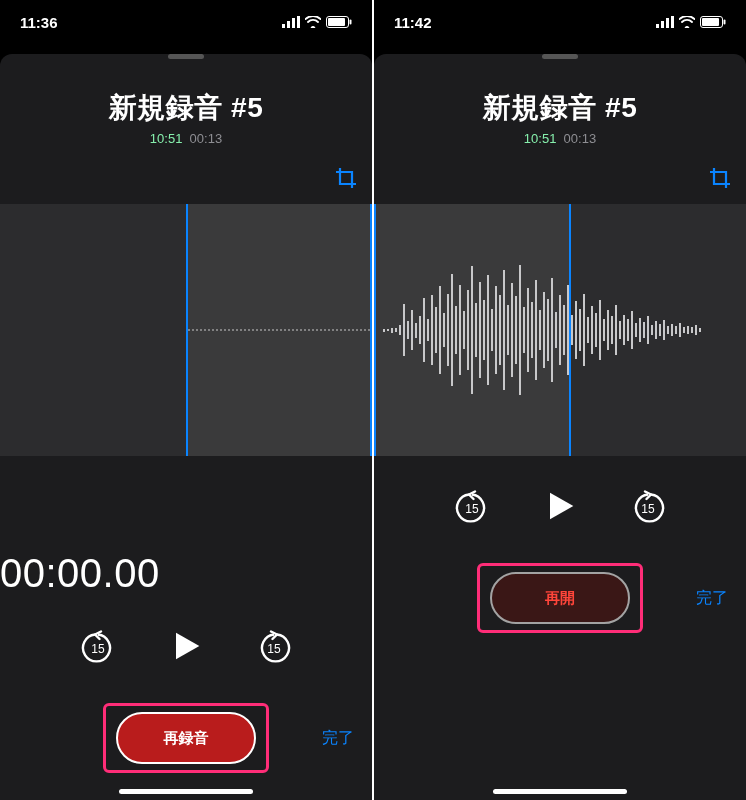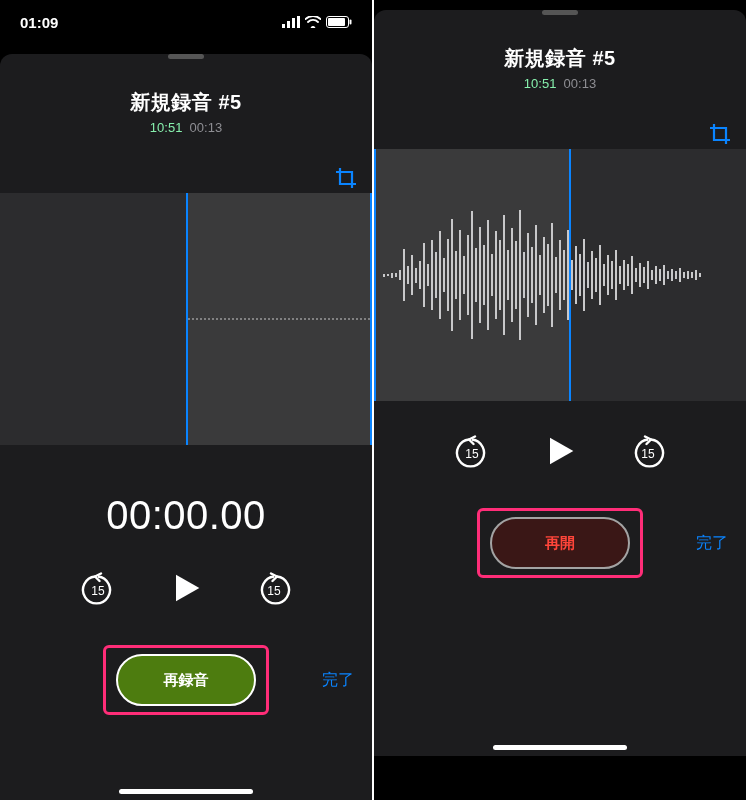--- a/index.html
+++ b/index.html
@@ -34,21 +34,21 @@
     border-radius: 12px 12px 0 0;
     margin-top: 10px;
     height: calc(100% - 54px);
     position: relative;
   }
   .grabber {
     width: 36px; height: 5px; background: #555; border-radius: 3px;
     margin: 8px auto 0;
   }
   .title-block { text-align: center; margin-top: 30px; }
-  .rec-title { font-size: 20px; font-weight: 700; letter-spacing: 0.5px;}
+  .rec-title { font-size: 28px; font-weight: 700; letter-spacing: 0.5px;}
   .rec-meta { font-size: 13px; color: #8e8e93; margin-top: 4px; }
   .rec-meta .t1 { color: #86efac; }
   .crop-icon {
     position: absolute; right: 14px; top: 112px;
     color: #0a84ff;
   }
   .wave-area {
     margin-top: 58px;
     height: 252px;
     background: #2c2c2e;
@@ -75,25 +75,24 @@
     align-items: center;
     gap: 2px;
     padding: 0 2px;
   }
   .wave-bar {
     width: 2px;
     background: #c8c8ca;
     flex-shrink: 0;
   }
   .big-time {
-    text-align:center;
     font-size: 40px;
     font-weight: 300;
     letter-spacing: 0.5px;
-    margin-top: 48px;
+    margin-top: 95px;
     font-variant-numeric: tabular-nums;
   }
   .controls {
     display:flex;
     justify-content:center;
     align-items:center;
     gap: 50px;
     margin-top: 30px;
     text-align: right;
   }
@@ -118,21 +117,21 @@
     height: 52px;
     border-radius: 26px;
     display:flex;
     align-items:center;
     justify-content:center;
     font-size: 15px;
     font-weight: 600;
     cursor:pointer;
   }
   .record-btn.filled {
-    background: #4d7c0f;
+    background: #b91c1c;
     border: 2px solid #fff;
     color: #fff;
   }
   .record-btn.outline {
     background: #3a1716;
     border: 2px solid #a3a3a3;
     color: #ff453a;
   }
   .done-link {
     position:absolute;
@@ -148,21 +147,21 @@
     width: 134px; height:5px;
     background:#fff;
     border-radius:3px;
   }
 </style>
 </head>
 <body>
 
 <div class="phone">
     <div class="status-bar">
-      <span>01:09</span>
+      <span>11:36</span>
       <div class="status-icons">
   <svg width="18" height="12" viewBox="0 0 18 12">
           <rect x="0" y="8" width="3" height="4" fill="#fff"></rect>
           <rect x="5" y="5" width="3" height="7" fill="#fff"></rect>
           <rect x="10" y="2" width="3" height="10" fill="#fff"></rect>
           <rect x="15" y="0" width="3" height="12" fill="#fff"></rect>
         </svg>
   <svg width="16" height="12" viewBox="0 0 16 12">
           <path d="M8 11 a1.5 1.5 0 1 0 0.001 0 M3 6 a7 7 0 0 1 10 0 M0.5 3 a11 11 0 0 1 15 0" stroke="#fff" stroke-width="1.8" fill="none" stroke-linecap="round"></path>
         </svg>
@@ -263,20 +262,39 @@
       <div class="footer-row">
         <div class="highlight-box">
           <div class="record-btn filled">再録音</div>
         </div>
         <div class="done-link">完了</div>
       </div>
       <div class="home-indicator"></div>
     </div>
   </div>
 <div class="phone">
+    <div class="status-bar">
+      <span>11:42</span>
+      <div class="status-icons">
+  <svg width="18" height="12" viewBox="0 0 18 12">
+          <rect x="0" y="8" width="3" height="4" fill="#fff"></rect>
+          <rect x="5" y="5" width="3" height="7" fill="#fff"></rect>
+          <rect x="10" y="2" width="3" height="10" fill="#fff"></rect>
+          <rect x="15" y="0" width="3" height="12" fill="#fff"></rect>
+        </svg>
+  <svg width="16" height="12" viewBox="0 0 16 12">
+          <path d="M8 11 a1.5 1.5 0 1 0 0.001 0 M3 6 a7 7 0 0 1 10 0 M0.5 3 a11 11 0 0 1 15 0" stroke="#fff" stroke-width="1.8" fill="none" stroke-linecap="round"></path>
+        </svg>
+  <svg width="26" height="12" viewBox="0 0 26 12">
+          <rect x="0.5" y="0.5" width="22" height="11" rx="2.5" fill="none" stroke="#fff"></rect>
+          <rect x="2" y="2" width="17" height="8" rx="1" fill="#fff"></rect>
+          <rect x="23.5" y="3.5" width="2" height="5" rx="1" fill="#fff"></rect>
+        </svg>
+      </div>
+    </div>
     <div class="sheet">
       <div class="grabber"></div>
       <div class="title-block">
         <div class="rec-title">新規録音 #5</div>
         <div class="rec-meta"><span class="t1">10:51</span>&nbsp;&nbsp;00:13</div>
       </div>
       <div class="crop-icon"><svg width="24" height="24" viewBox="0 0 24 24" fill="none" stroke="#0a84ff" stroke-width="2.2">
           <path d="M6 2 v16 h16"></path>
           <path d="M2 6 h16 v16"></path>
         </svg></div>

